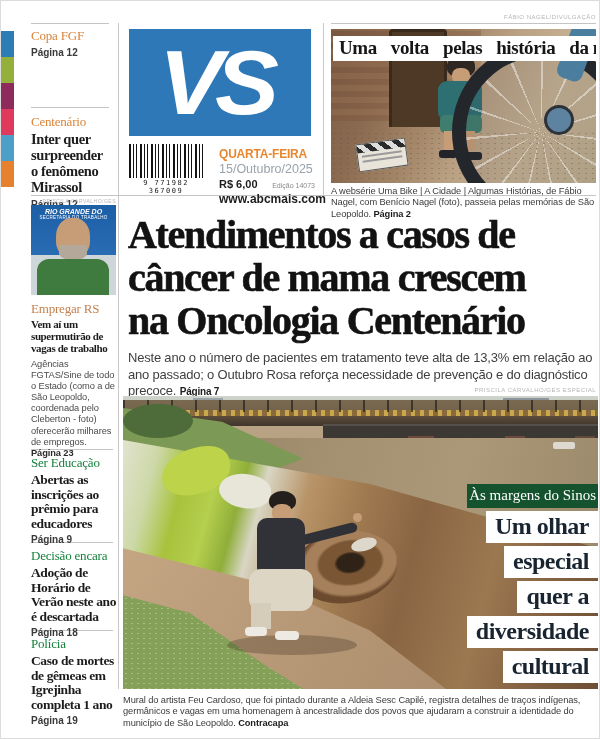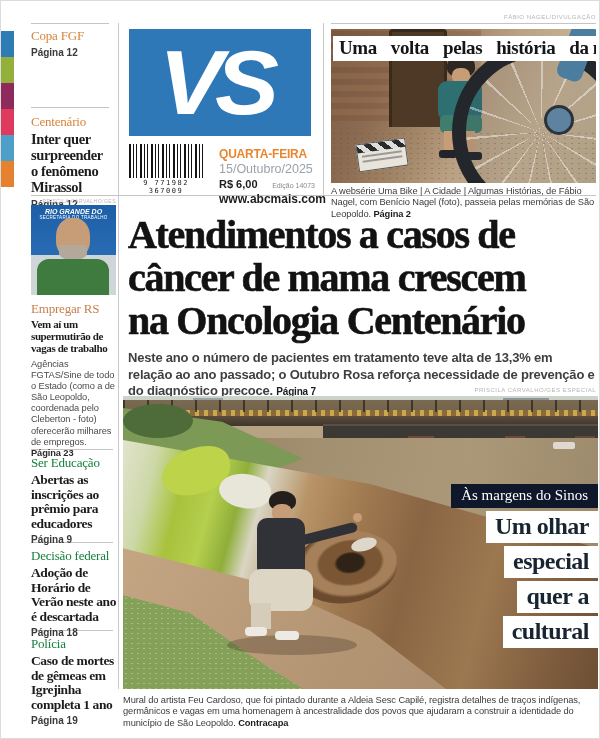--- a/index.html
+++ b/index.html
@@ -39,37 +39,37 @@
   .caption{font-size:9.3px;color:#3b3b3b;line-height:1.22;letter-spacing:-.1px;}
   .caption b{color:#1c1c1c;}
   
   #featurephoto{left:330px;top:28px;width:265px;height:154px;overflow:hidden;background:#a08264;}
   .chipcol{position:absolute;left:2px;top:7px;display:flex;align-items:flex-start;}
   .chip{background:#fff;font-family:"Liberation Serif",serif;font-weight:700;font-size:19px;
         letter-spacing:-.4px;color:#161616;padding:1px 8px 2px 6px;margin-bottom:2px;width:max-content;}
   
   .headline-line{font-family:"Liberation Serif",serif;font-weight:700;font-size:40px;line-height:43px;
         letter-spacing:-1.3px;color:#121212;-webkit-text-stroke:.6px #121212;}
-  #deck{font-size:13px;color:#3f3f3f;line-height:1.28;letter-spacing:-.2px;font-weight:bold;}
+  #deck{font-size:13px;color:#3f3f3f;line-height:1.28;letter-spacing:-.2px;}
   #deck b{font-size:10px;color:#1c1c1c;}
   
   #sbphoto{left:30px;top:204px;width:85px;height:90px;overflow:hidden;background:#cfd6da;}
   #sbphoto .banner{position:absolute;left:0;top:0;width:100%;height:50px;
         background:linear-gradient(#1d5fa6,#2a6cb4);color:#fff;padding-top:3px;box-sizing:border-box;}
   #sbphoto .banner .l1{font-weight:700;font-style:italic;font-size:7px;text-align:center;}
   #sbphoto .banner .l2{font-size:4.5px;text-align:center;letter-spacing:.3px;}
   .sb-section{left:30px;width:86px;}
   .sb-title{font-family:"Liberation Serif",serif;font-weight:700;font-size:13.5px;line-height:1.08;
         letter-spacing:-.4px;color:#1c1c1c;margin-top:2px;}
   .sb-body{font-size:9.3px;color:#4a4a4a;line-height:1.2;margin-top:4px;letter-spacing:-.1px;}
   .sb-body b{color:#2a2a2a;margin-top:41px;}
   
   #mainphoto{left:122px;top:395px;width:475px;height:293px;overflow:hidden;background:#b8a284;}
-  .region-chip{background:#0f172a;color:#fff;font-family:"Liberation Serif",serif;font-size:15px;
-        padding:3px 10px 4px;width:max-content;}
+  .region-chip{background:#14532d;color:#fff;font-family:"Liberation Serif",serif;font-size:15px;
+        padding:3px 2px 4px;width:max-content;}
   .bigchip{background:#fff;font-family:"Liberation Serif",serif;font-weight:700;font-size:24px;
         letter-spacing:-.5px;color:#182430;padding:2px 9px 3px;margin-top:3px;width:max-content;}
   #chips2{position:absolute;right:0;top:88px;display:flex;flex-direction:column;align-items:flex-end;}
 </style>
 </head>
 <body>
 
 <div id="page">
 
   <div class="hr" style="left:30px;top:22px;width:78px;"></div>
@@ -182,21 +182,21 @@
       <span>Agências FGTAS/Sine de todo o Estado (como a de São Leopoldo, coordenada pelo Cleberton - foto) oferecerão milhares de empregos.</span>
       <b>Página 23</b>
     </div>
   </div>
   <div class="abs sb-section" style="top:454px;">
     <div class="kicker k-blue">Ser Educação</div>
     <div class="sb-title">Abertas as inscrições ao prêmio para educadores</div>
     <div class="pageref">Página 9</div>
   </div>
   <div class="abs sb-section" style="top:547px;">
-    <div class="kicker k-blue">Decisão federal</div>
+    <div class="kicker k-blue">Decisão encara</div>
     <div class="sb-title">Adoção de Horário de Verão neste ano é descartada</div>
     <div class="pageref">Página 18</div>
   </div>
   <div class="abs sb-section" style="top:635px;">
     <div class="kicker k-blue">Polícia</div>
     <div class="sb-title">Caso de mortes de gêmeas em Igrejinha completa 1 ano</div>
     <div class="pageref">Página 19</div>
   </div>
 
   <div class="abs" style="left:127px;top:212px;width:468px;">
@@ -250,20 +250,21 @@
       <div class="abs" style="left:10px;top:112px;width:20px;height:26px;background:#d5cdba;"></div>
       <div class="abs" style="left:4px;top:136px;width:22px;height:9px;background:#eceae2;border-radius:4px;"></div>
       <div class="abs" style="left:34px;top:140px;width:24px;height:9px;background:#eceae2;border-radius:4px;"></div>
     </div>
 
     <div id="chips2">
       <div class="region-chip">Às margens do Sinos</div>
       <div class="bigchip">Um olhar</div>
       <div class="bigchip">especial</div>
       <div class="bigchip">quer a</div>
+      <div class="bigchip">diversidade</div>
       <div class="bigchip">cultural</div>
     </div>
   </div>
 
   <div class="abs caption" style="left:122px;top:694px;width:474px;">
     <span>Mural do artista Feu Cardoso, que foi pintado durante a Aldeia Sesc Capilé, registra detalhes de traços indígenas, germânicos e vagas em uma homenagem à ancestralidade dos povos que ajudaram a construir a identidade do município de São Leopoldo.</span>
     <b>Contracapa</b>
   </div>
 
 </div>

